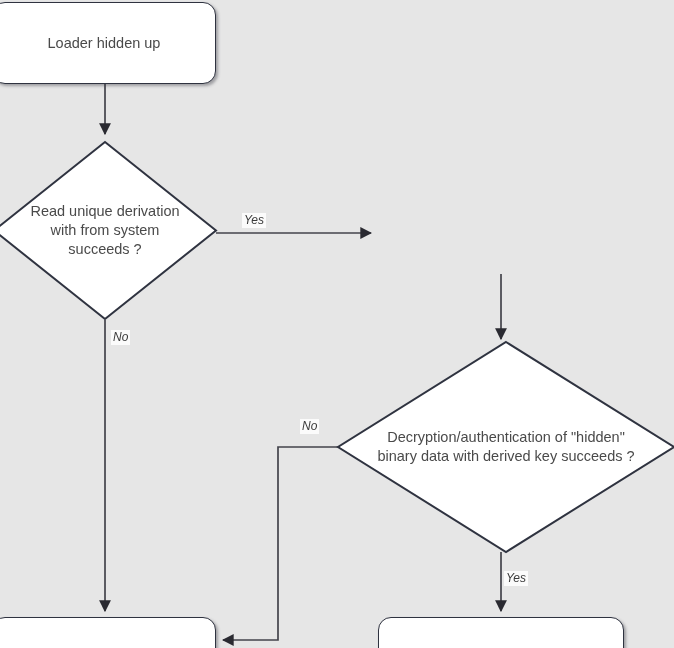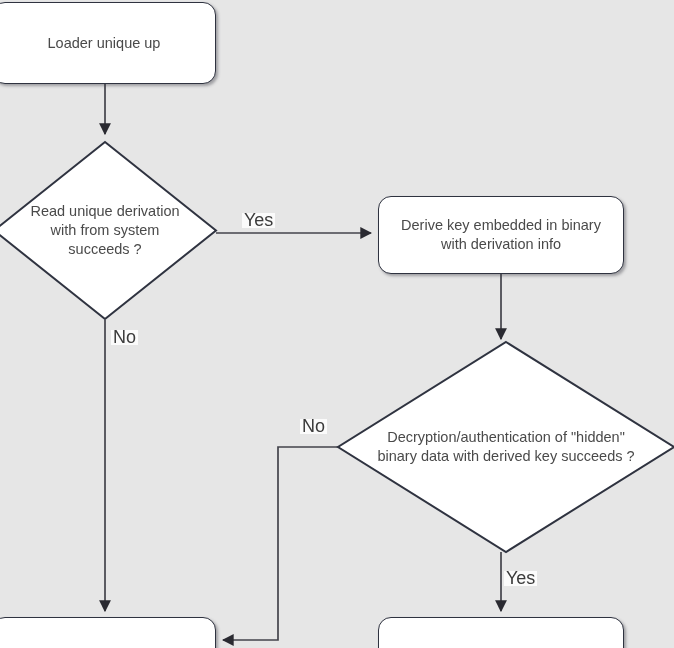--- a/index.html
+++ b/index.html
@@ -74,24 +74,25 @@
   }
   .diamond-label span {
     display: block;
     width: 68%;
   }
   
   .edge-label {
     position: absolute;
     background: #fbfbfb;
     color: #3b3b3b;
-    font-size: 18px;
+    font-size: 12px;
     line-height: 15px;
     padding: 0 2px;
     white-space: nowrap;
+    font-style: italic;
   }
 </style>
 </head>
 <body>
 
 <div id="canvas">
 
   <svg id="edges" viewBox="0 0 674 648" xmlns="http://www.w3.org/2000/svg">
     <defs>
       <marker id="arrow" viewBox="0 0 10 10" refX="9" refY="5" markerWidth="7" markerHeight="7" orient="auto-start-reverse">
@@ -106,35 +107,32 @@
     <path d="M 105 320 L 105 611" fill="none" stroke="#43434b" stroke-width="1.7" marker-end="url(#arrow)"></path>
 
     <path d="M 501 274 L 501 339" fill="none" stroke="#43434b" stroke-width="1.7" marker-end="url(#arrow)"></path>
 
     <path d="M 341 447 L 278 447 L 278 640 L 223 640" fill="none" stroke="#43434b" stroke-width="1.7" marker-end="url(#arrow)"></path>
 
     <path d="M 501 552 L 501 611" fill="none" stroke="#43434b" stroke-width="1.7" marker-end="url(#arrow)"></path>
   </svg>
 
   <div class="node box" style="left:-8px; top:2px; width:224px; height:82px;">
-    <span>Loader unique up</span>
+    <span>Loader hidden up</span>
   </div>
 
   <div class="diamond-wrap" style="left:-8px; top:140px; width:226px; height:181px;">
     <svg class="diamond-shape" viewBox="0 0 226 181" preserveAspectRatio="none" xmlns="http://www.w3.org/2000/svg">
       <polygon points="113,2 224,90.5 113,179 2,90.5" fill="#ffffff" stroke="#2f3340" stroke-width="2"></polygon>
     </svg>
     <div class="diamond-label">
       <span>Read unique derivation with from system succeeds ?</span>
     </div>
   </div>
 
-  <div class="node box" style="left:378px; top:196px; width:246px; height:78px;">
-    <span>Derive key embedded in binary with derivation info</span>
-  </div>
 
   <div class="diamond-wrap" style="left:336px; top:340px; width:340px; height:214px;">
     <svg class="diamond-shape" viewBox="0 0 340 214" preserveAspectRatio="none" xmlns="http://www.w3.org/2000/svg">
       <polygon points="170,2 338,107 170,212 2,107" fill="#ffffff" stroke="#2f3340" stroke-width="2"></polygon>
     </svg>
     <div class="diamond-label">
       <span style="width:80%;">Decryption/authentication of "hidden" binary data with derived key succeeds ?</span>
     </div>
   </div>
 

